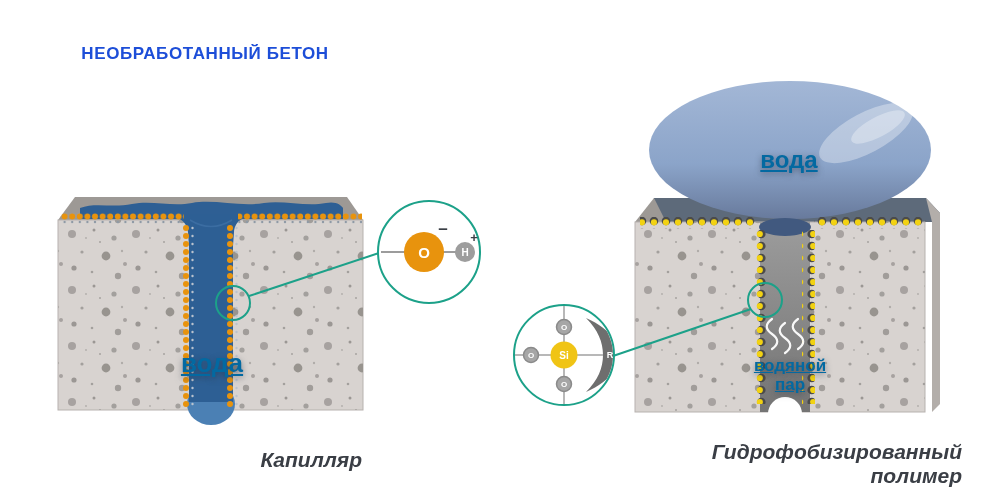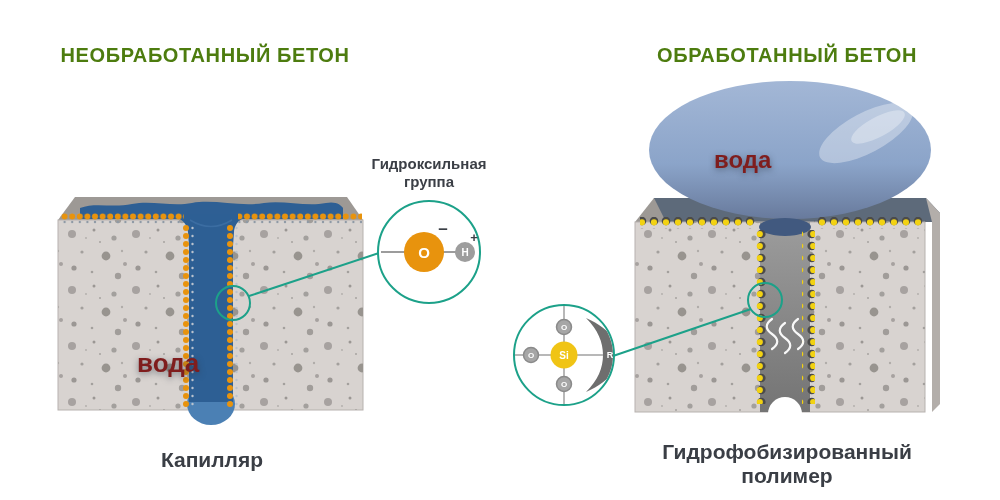--- a/index.html
+++ b/index.html
@@ -2,34 +2,36 @@
 <html><head>
 <meta charset="utf-8">
 <style>
   html,body{margin:0;padding:0;background:#fff;}
   .stage{
     position:relative;width:1000px;height:500px;background:#ffffff;overflow:hidden;
     font-family:"Liberation Sans", sans-serif;color:#3a3e45;
   }
   .abs{position:absolute;}
   .panel-title{
-    font-size:20px;font-weight:700;letter-spacing:.6px;text-align:center;color:#4d7c0f;
+    font-size:17px;font-weight:700;letter-spacing:.6px;text-align:center;color:#1d4ed8;
     width:300px;
   }
   .caption{
-    font-size:21px;font-weight:600;text-align:center;color:#3a3e45;line-height:1.12;
+    font-size:21px;font-weight:600;text-align:right;color:#3a3e45;line-height:1.12;
     white-space:pre-line;
+    font-style:italic;
   }
   .inset-label{
     font-size:15px;font-weight:600;text-align:center;color:#3b3f46;line-height:1.22;
     white-space:pre-line;width:150px;
   }
   .water-label{
-    color:#7f1d1d;font-weight:700;white-space:pre-line;
+    color:#0369a1;font-weight:700;text-align:center;white-space:pre-line;
     text-shadow:0 2px 6px rgba(45,55,70,.55);
+    text-decoration:underline;
   }
   svg text{font-family:"Liberation Sans", sans-serif;}
 </style>
 </head>
 <body>
 
 <div class="stage">
 
   <svg class="abs" style="left:0;top:0" width="1000" height="500" viewBox="0 0 1000 500">
     <defs>
@@ -183,25 +185,24 @@
         <circle cx="564" cy="384" r="7.5" fill="#a6a6a6" stroke="#8a8a8a" stroke-width="1.5"></circle>
         <text x="564" y="387" font-size="8" font-weight="700" fill="#ffffff" text-anchor="middle">O</text>
 
         <circle cx="564" cy="355" r="13.5" fill="#f0c415"></circle>
         <text x="564" y="359" font-size="10" font-weight="700" fill="#ffffff" text-anchor="middle">Si</text>
       </g>
     </g>
   </svg>
 
   <div class="abs panel-title" style="left:55px;top:44px">НЕОБРАБОТАННЫЙ БЕТОН</div>
-  <div class="abs panel-title" style="left:637px;top:44px">ОБРАБОТАННЫЙ БЕТОН</div>
-
-  <div class="abs inset-label" style="left:354px;top:155px">Гидроксильная
-группа</div>
+
 
   <div class="abs water-label" style="left:137px;top:348px;width:150px;font-size:26px">вода</div>
   <div class="abs water-label" style="left:714px;top:146px;width:150px;font-size:24px">вода</div>
+  <div class="abs water-label" style="left:715px;top:357px;width:150px;font-size:17px;line-height:1.1">водяной
+пар</div>
 
   <div class="abs caption" style="left:62px;top:448px;width:300px">Капилляр</div>
   <div class="abs caption" style="left:612px;top:440px;width:350px">Гидрофобизированный
 полимер</div>
 
 </div>
 
 </body></html>

